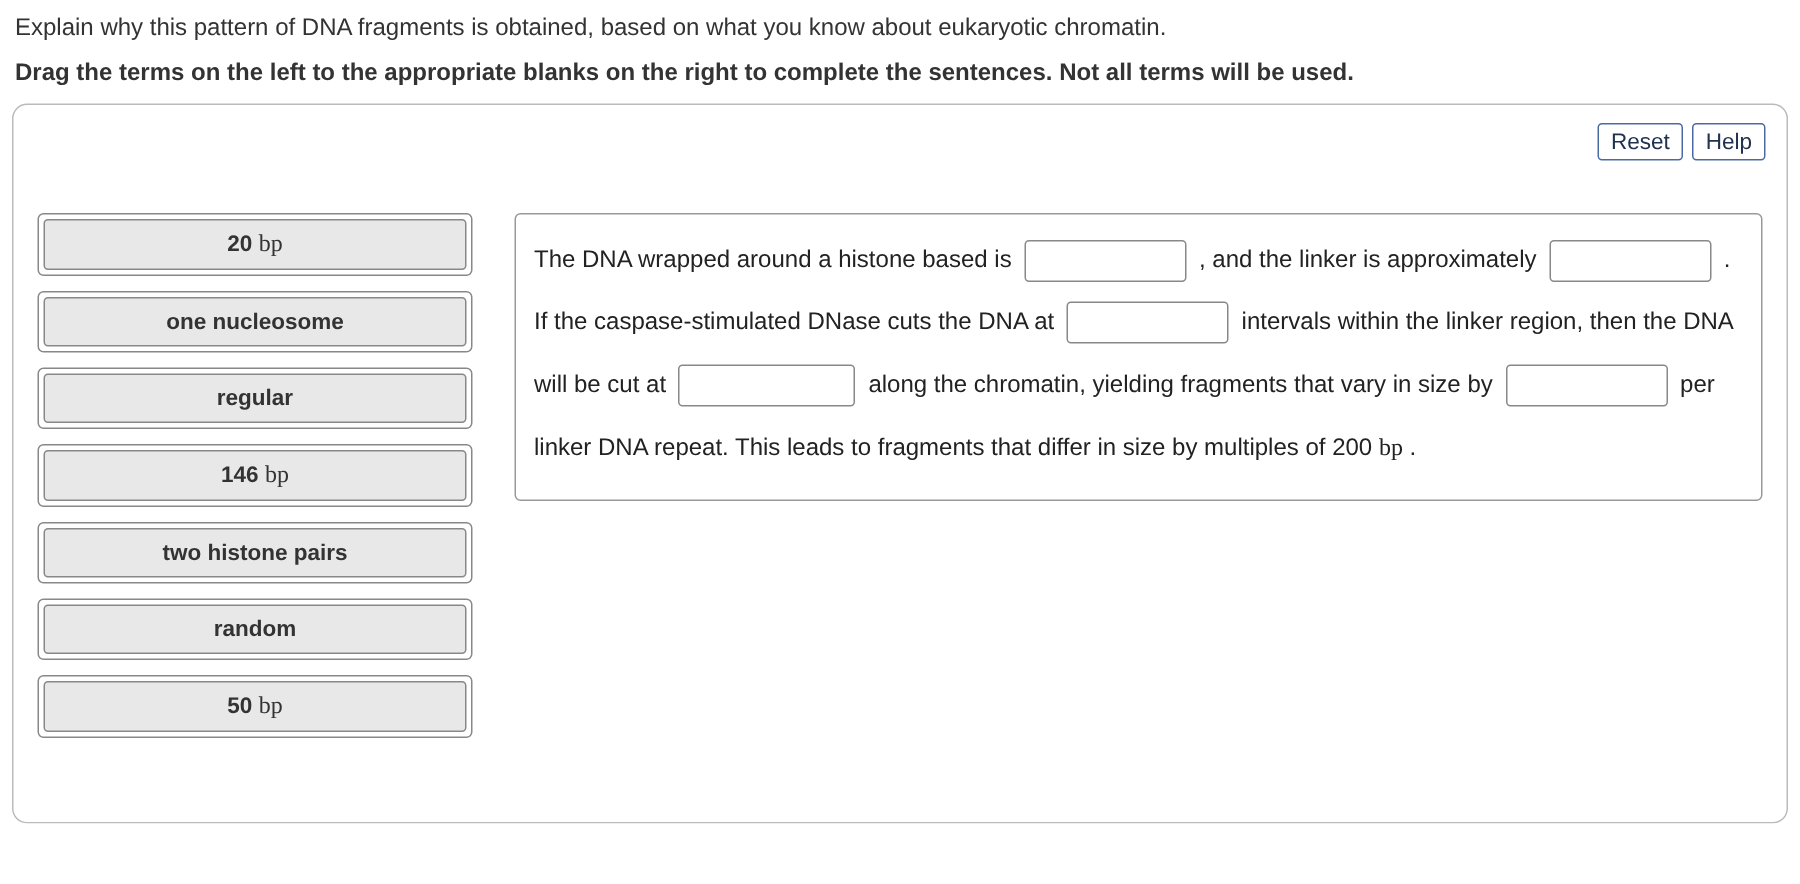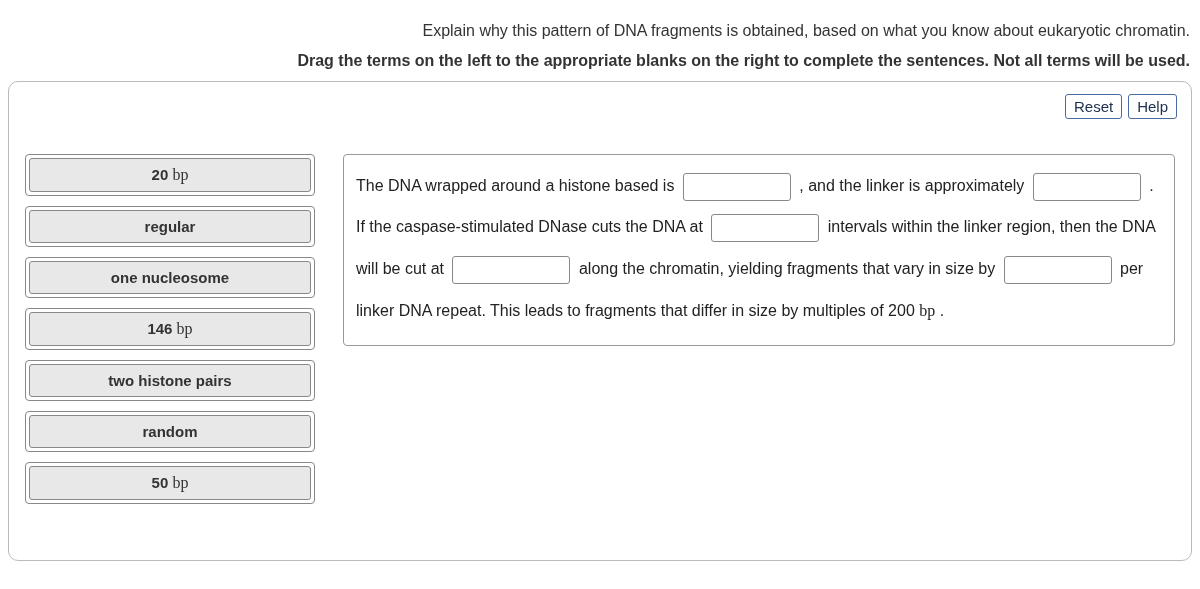--- a/index.html
+++ b/index.html
@@ -5,22 +5,21 @@
     * { box-sizing: border-box; }
     body {
       margin: 0;
       padding: 0;
       font-family: Arial, Helvetica, sans-serif;
       font-size: 16px;
       color: #333;
       background: #fff;
     }
     .header {
-      padding: 20px 10px 0 10px;
-      text-align: right;
+      padding: 8px 10px 0 10px;
     }
     .header p {
       margin: 0 0 8px 0;
       line-height: 1.4;
     }
     .instr1 { font-weight: normal; }
     .instr2 { font-weight: bold; }
     .activity-box {
       margin: 6px 8px 0 8px;
       border: 1px solid #bbb;
@@ -127,27 +126,27 @@
 
       <div class="term-slot">
         <div class="term-token">
           <span>20</span>
           <span class="unit">bp</span>
         </div>
       </div>
 
       <div class="term-slot">
         <div class="term-token">
-          <span>regular</span>
+          <span>one nucleosome</span>
         </div>
       </div>
 
       <div class="term-slot">
         <div class="term-token">
-          <span>one nucleosome</span>
+          <span>regular</span>
         </div>
       </div>
 
 
       <div class="term-slot">
         <div class="term-token">
           <span>146</span>
           <span class="unit">bp</span>
         </div>
       </div>

